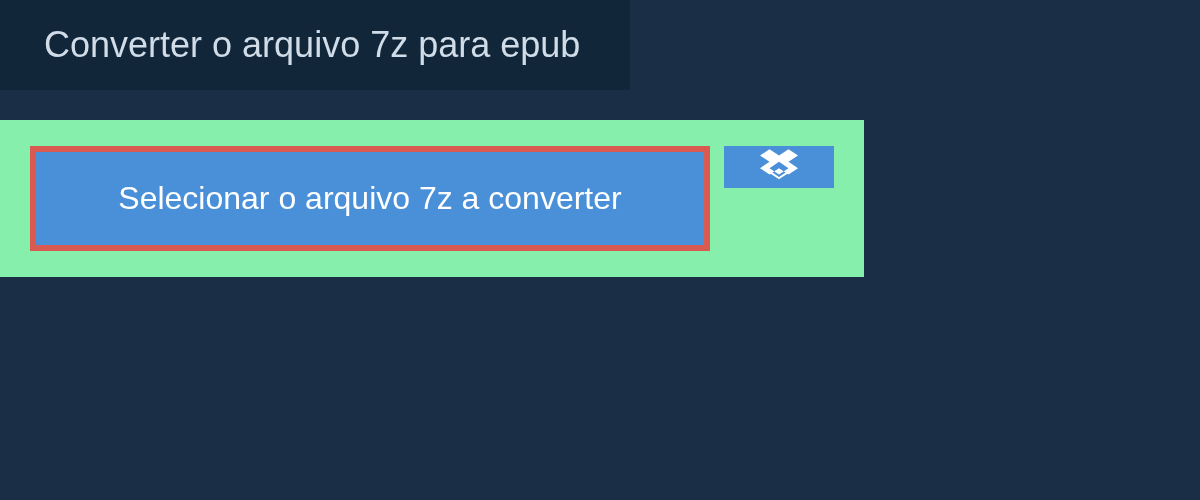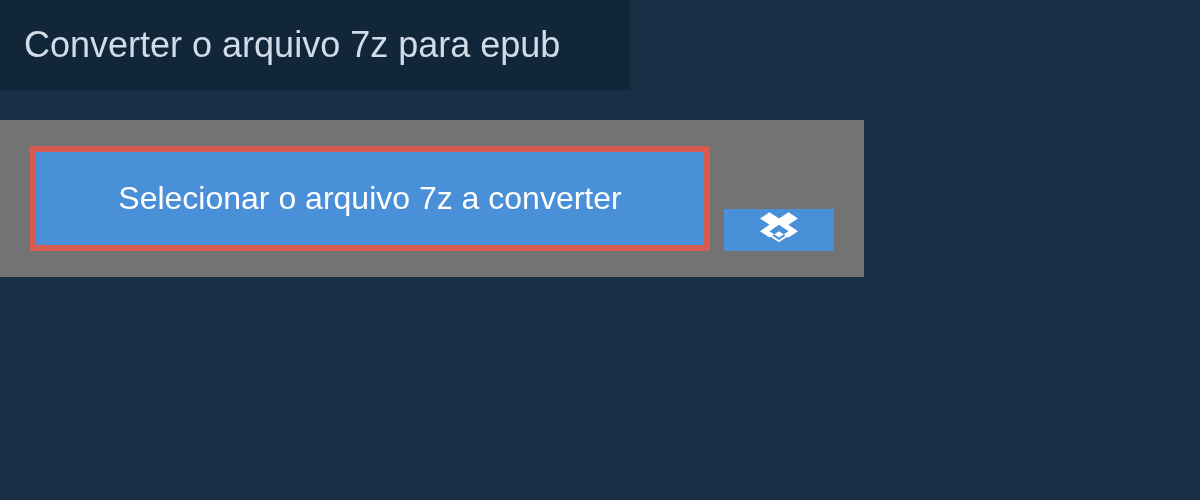--- a/index.html
+++ b/index.html
@@ -9,35 +9,35 @@
     }
     body {
       width: 1200px;
       height: 500px;
       background-color: #1a2f45;
       font-family: Arial, Helvetica, sans-serif;
       overflow: hidden;
     }
     .header {
       background-color: #12263a;
-      padding: 24px 24px;
+      padding: 24px 44px;
       display: inline-block;
       min-width: 630px;
     }
     .header-title {
       color: #d0dce8;
       font-size: 36px;
       font-weight: 400;
     }
     .upload-section {
-      background-color: #737373;
+      background-color: #86efac;
       margin-top: 30px;
       padding: 26px 30px;
       display: inline-flex;
-      align-items: flex-end;
+      align-items: flex-start;
       gap: 14px;
     }
     .select-file-button {
       background-color: #4a90d9;
       border: 6px solid #d85a50;
       color: #ffffff;
       font-size: 32px;
       font-weight: 400;
       padding: 28px 42px;
       cursor: pointer;

